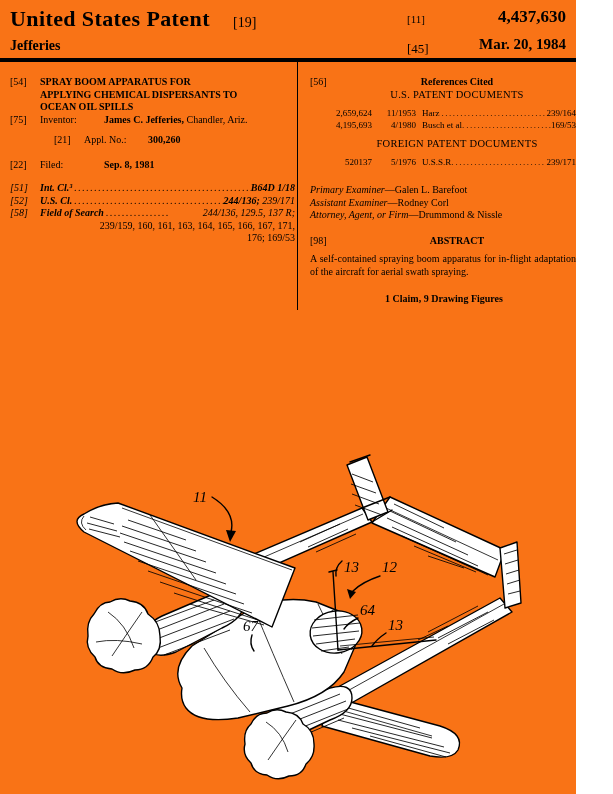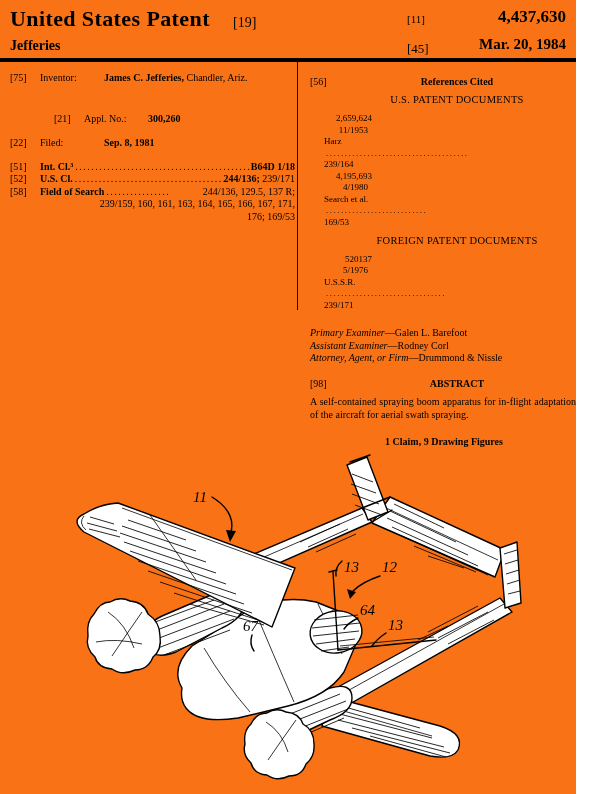--- a/index.html
+++ b/index.html
@@ -23,40 +23,40 @@
   .col-l { left:10px; width:285px; }
   .col-r { left:310px; width:294px; }
   .b { font-weight:bold; }
   .i { font-style:italic; }
 
   .frow { display:grid; grid-template-columns:30px 64px 1fr; }
   .frow .num { }
   .trow { display:grid; grid-template-columns:30px 1fr; }
   .title-lines { font-weight:bold; }
 
-  .ldr { display:flex; }
+  .ldr { display:flex;font-style:italic; }
   .ldr .lnum { width:30px; flex:none; }
   .ldr .dots { flex:1; overflow:hidden; white-space:nowrap; letter-spacing:1.5px; padding:0 2px; }
   .ldr .val { white-space:nowrap; }
   .fos-cont { text-align:right; }
 
   .row54 { margin-top:4px; }
   .row75 { }
   .row73 { margin-top:12px; }
-  .row21 { margin-top:28px;padding-left:44px; }
+  .row21 { margin-top:8px;padding-left:44px; }
   .row22 { margin-top:12px; }
   .cls51 { margin-top:11px; }
   .assignee-val { width:160px; }
 
   .refs-row { display:grid; grid-template-columns:30px 1fr; margin-top:4px; }
   .refs-row .ctr { text-align:center; font-weight:bold; padding-right:30px; }
-  .sect-heading { text-align:center; margin-top:5px; font-size:10.5px; letter-spacing:.3px; }
-  .cit { display:flex; font-size:9px; line-height:11.5px; padding:0 28px 0 14px;flex-direction:column; }
+  .sect-heading { text-align:center; font-size:10.5px; letter-spacing:.3px; }
+  .cit { display:flex; font-size:9px; line-height:11.5px; padding:0 28px 0 14px; }
   .cit .cnum { width:48px; text-align:right; flex:none; }
-  .cit .cdate { width:44px; text-align:right; flex:none; margin-right:16px; }
+  .cit .cdate { width:44px; text-align:right; flex:none; margin-right:6px; }
   .cit .cname { white-space:nowrap; }
   .cit .cdots { flex:1; overflow:hidden; white-space:nowrap; letter-spacing:1.5px; padding:0 2px; }
   .cit .ccls { white-space:nowrap; }
   .cit-first { margin-top:7px; }
   .fpd { margin-top:7px; }
   .foreign-first { margin-top:6px; }
   .examiners { margin-top:16px; }
   .abs-row { margin-top:13px; }
   .abstract { margin-top:6px; width:266px; text-align:justify; }
   .claims { margin-top:15px; text-align:center; font-weight:bold; padding-right:26px; }
@@ -79,20 +79,28 @@
   <div class="hdr-kind">[19]</div>
   <div class="hdr-surname">Jefferies</div>
   <div class="hdr-numlbl">[11]</div>
   <div class="hdr-number">4,437,630</div>
   <div class="hdr-datelbl">[45]</div>
   <div class="hdr-date">Mar. 20, 1984</div>
   <div class="hdr-rule"></div>
   <div class="col-divider"></div>
 
   <div class="col col-l">
+    <div class="trow row54">
+      <span class="num">[54]</span>
+      <span class="title-lines">
+        <div>SPRAY BOOM APPARATUS FOR</div>
+        <div>APPLYING CHEMICAL DISPERSANTS TO</div>
+        <div>OCEAN OIL SPILLS</div>
+      </span>
+    </div>
 
     <div class="frow row75">
       <span class="num">[75]</span>
       <span>Inventor:</span>
       <span><span class="b">James C. Jefferies,</span><span> Chandler, Ariz.</span></span>
     </div>
 
 
     <div class="frow row21">
       <span class="num">[21]</span>
@@ -140,21 +148,21 @@
     <div class="cit cit-first">
       <span class="cnum">2,659,624</span>
       <span class="cdate">11/1953</span>
       <span class="cname">Harz</span>
       <span class="cdots">......................................</span>
       <span class="ccls">239/164</span>
     </div>
     <div class="cit">
       <span class="cnum">4,195,693</span>
       <span class="cdate">4/1980</span>
-      <span class="cname">Search et al.</span>
+      <span class="cname">Busch et al.</span>
       <span class="cdots">...........................</span>
       <span class="ccls">169/53</span>
     </div>
 
     <div class="sect-heading fpd">FOREIGN PATENT DOCUMENTS</div>
     <div class="cit foreign-first">
       <span class="cnum">520137</span>
       <span class="cdate">5/1976</span>
       <span class="cname">U.S.S.R.</span>
       <span class="cdots">................................</span>

